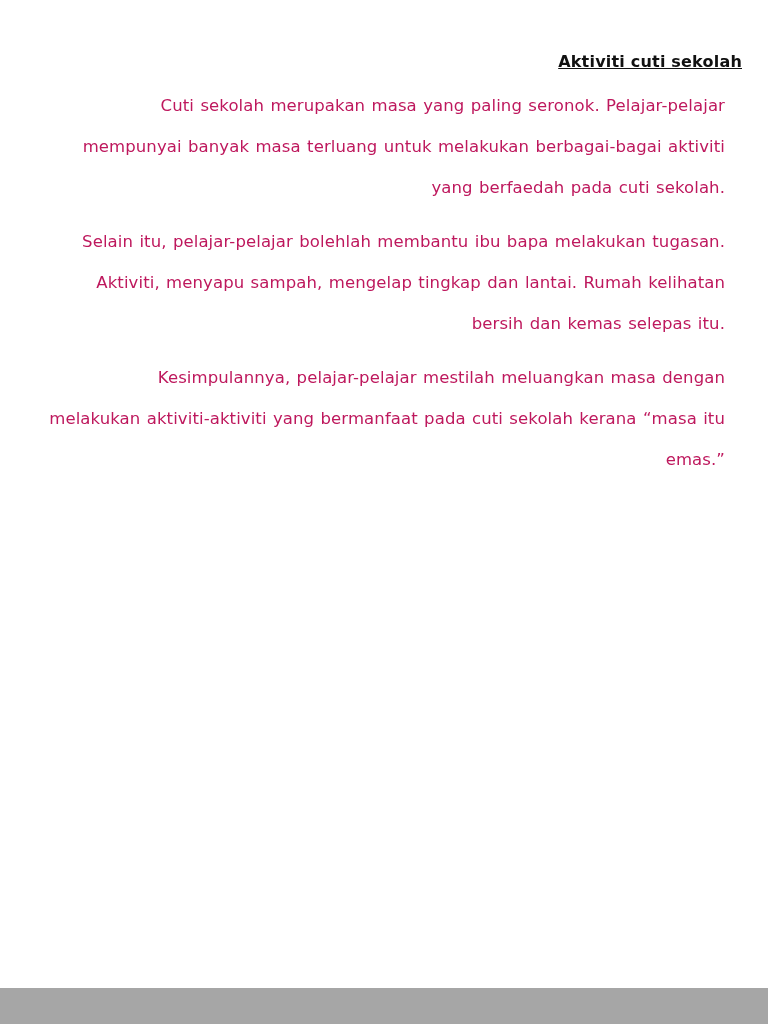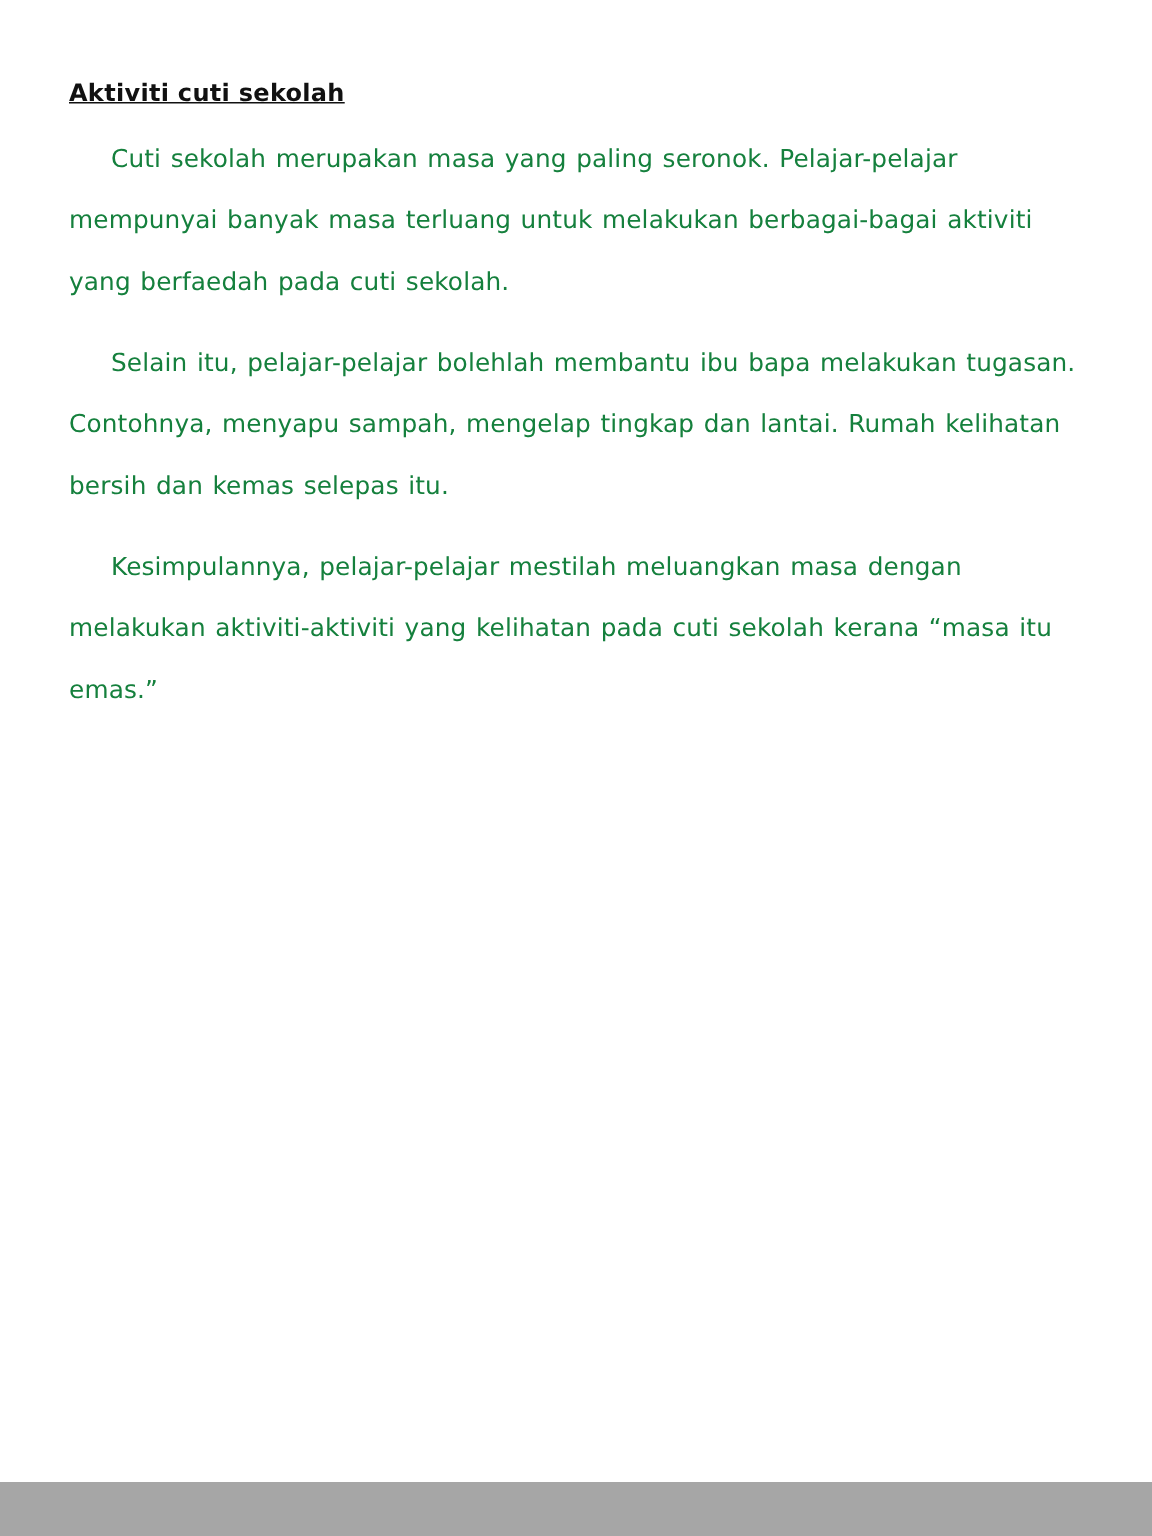--- a/index.html
+++ b/index.html
@@ -11,54 +11,55 @@
     height: 1024px;
     background: #a6a6a6;
     overflow: hidden;
     font-family: "DejaVu Sans", "Liberation Sans", sans-serif;
   }
   .paper {
     width: 768px;
     height: 988px;
     background: #ffffff;
     box-sizing: border-box;
-    padding: 52px 46px 0 46px;
+    padding: 52px 26px 0 46px;
+    text-align: right;
   }
   .doc-title {
     font-size: 16px;
     font-weight: bold;
     text-decoration: underline;
     color: #111111;
     margin: 0 0 14px 0;
     letter-spacing: 0.2px;
   }
   .doc-paragraph {
     font-size: 16.5px;
-    color: #15803d;
+    color: #be185d;
     line-height: 41px;
     text-indent: 28px;
-    margin: 0 4px 13px 0;
+    margin: 0 17px 13px 0;
     letter-spacing: 0.1px;
     word-spacing: 1px;
   }
   .bottom-gutter {
     width: 768px;
     height: 36px;
     background: #a6a6a6;
   }
 </style>
 </head>
 <body>
 
 <div class="paper">
   <h1 class="doc-title">Aktiviti cuti sekolah</h1>
 
   <p class="doc-paragraph">Cuti sekolah merupakan masa yang paling seronok. Pelajar-pelajar mempunyai banyak masa terluang untuk melakukan berbagai-bagai aktiviti yang berfaedah pada cuti sekolah.</p>
 
 
-  <p class="doc-paragraph">Selain itu, pelajar-pelajar bolehlah membantu ibu bapa melakukan tugasan. Contohnya, menyapu sampah, mengelap tingkap dan lantai. Rumah kelihatan bersih dan kemas selepas itu.</p>
+  <p class="doc-paragraph">Selain itu, pelajar-pelajar bolehlah membantu ibu bapa melakukan tugasan. Aktiviti, menyapu sampah, mengelap tingkap dan lantai. Rumah kelihatan bersih dan kemas selepas itu.</p>
 
 
 
-  <p class="doc-paragraph">Kesimpulannya, pelajar-pelajar mestilah meluangkan masa dengan melakukan aktiviti-aktiviti yang kelihatan pada cuti sekolah kerana “masa itu emas.”</p>
+  <p class="doc-paragraph">Kesimpulannya, pelajar-pelajar mestilah meluangkan masa dengan melakukan aktiviti-aktiviti yang bermanfaat pada cuti sekolah kerana “masa itu emas.”</p>
 </div>
 
 <div class="bottom-gutter"></div>
 
 </body></html>

